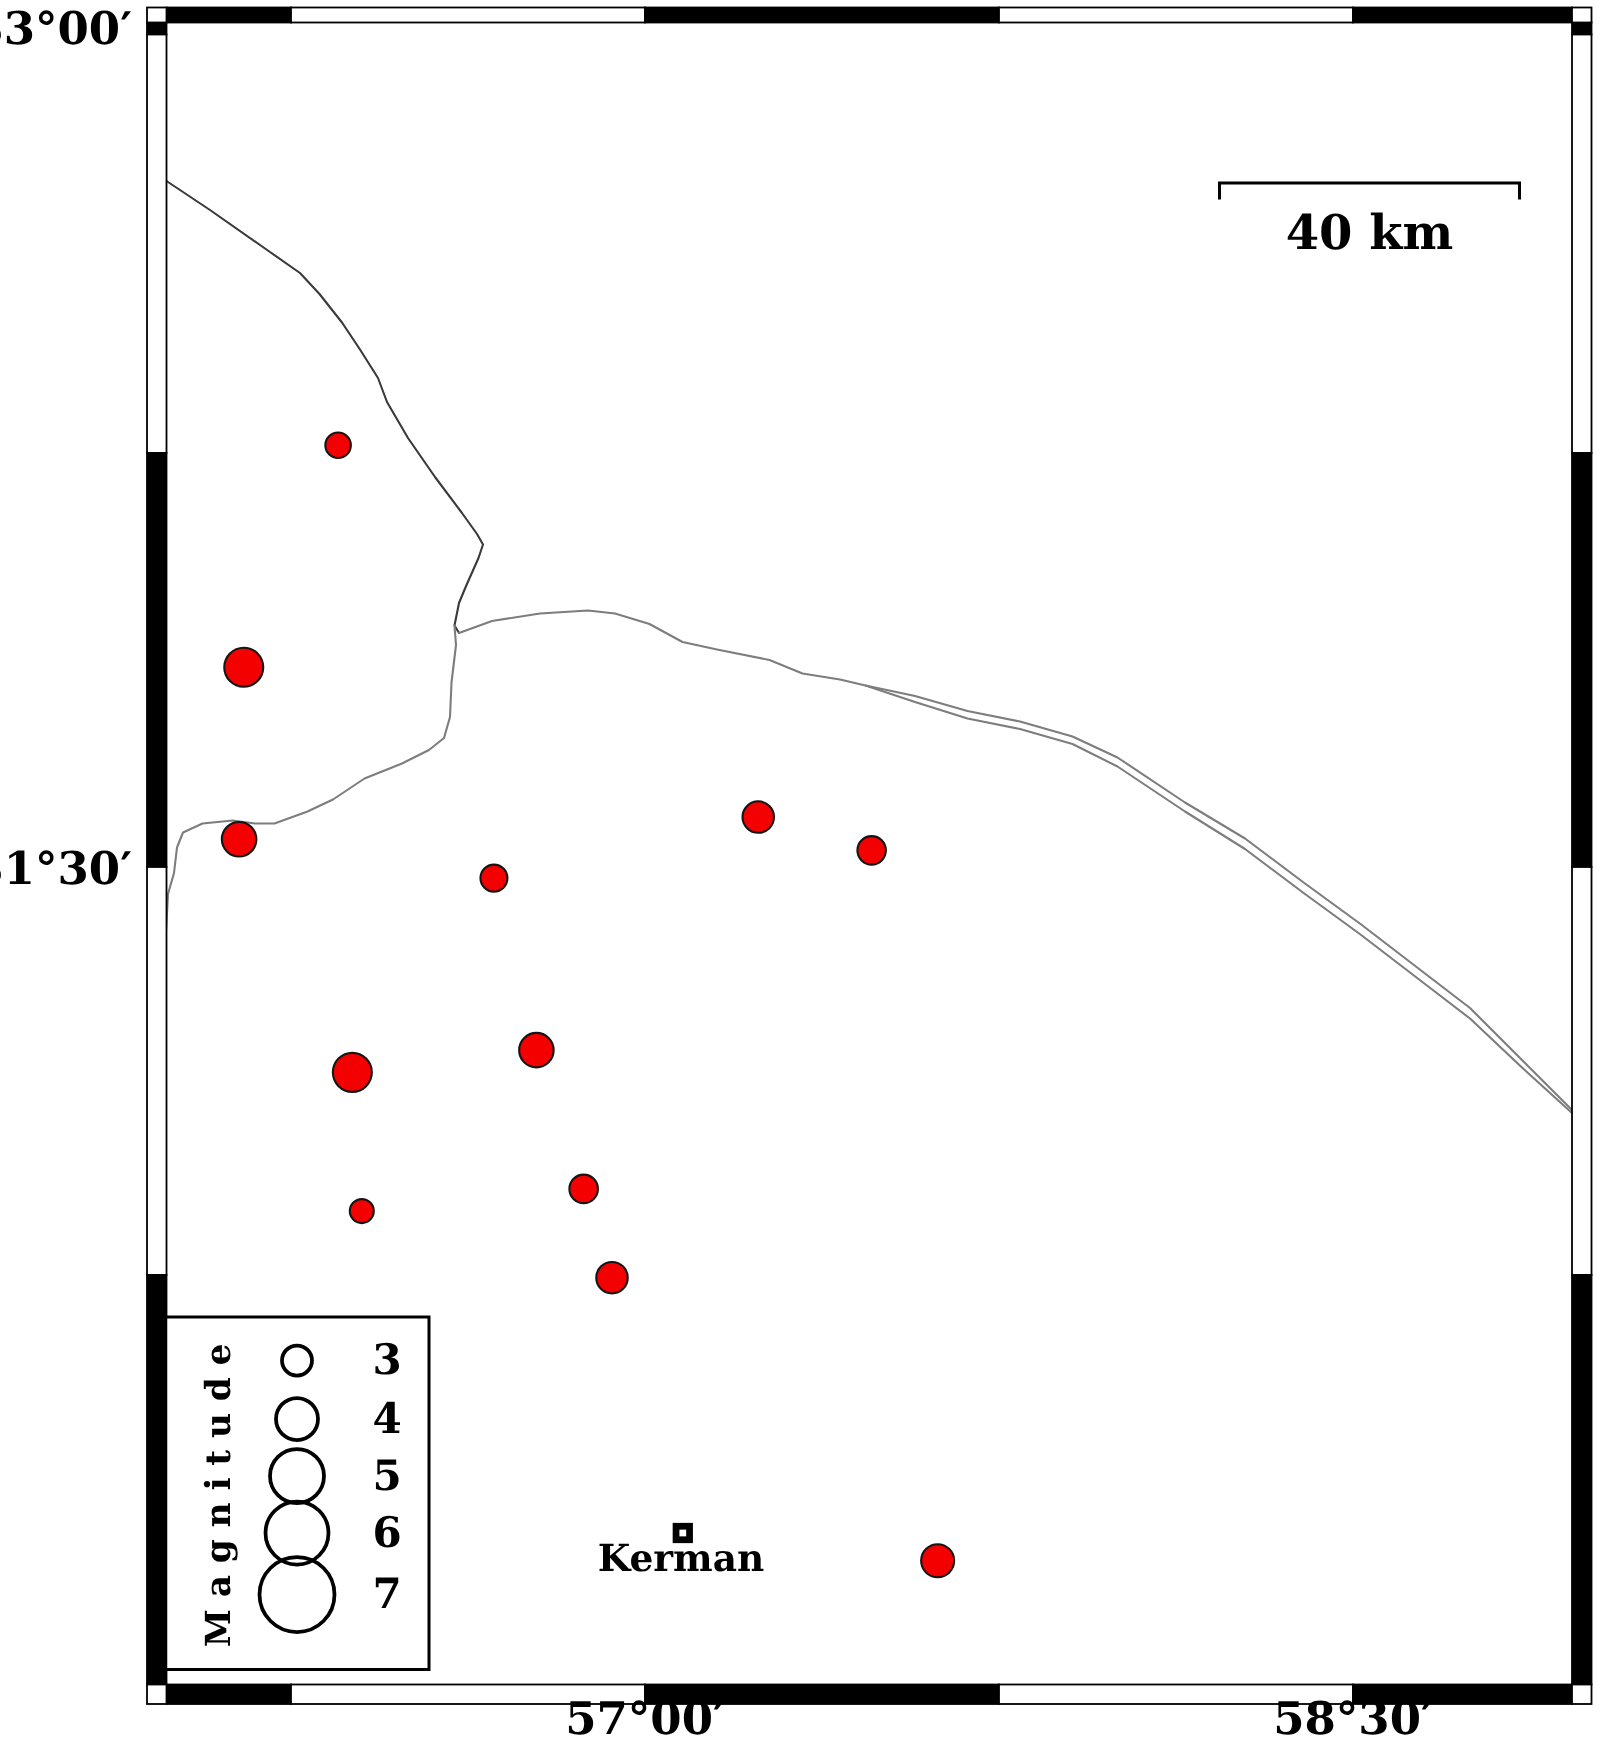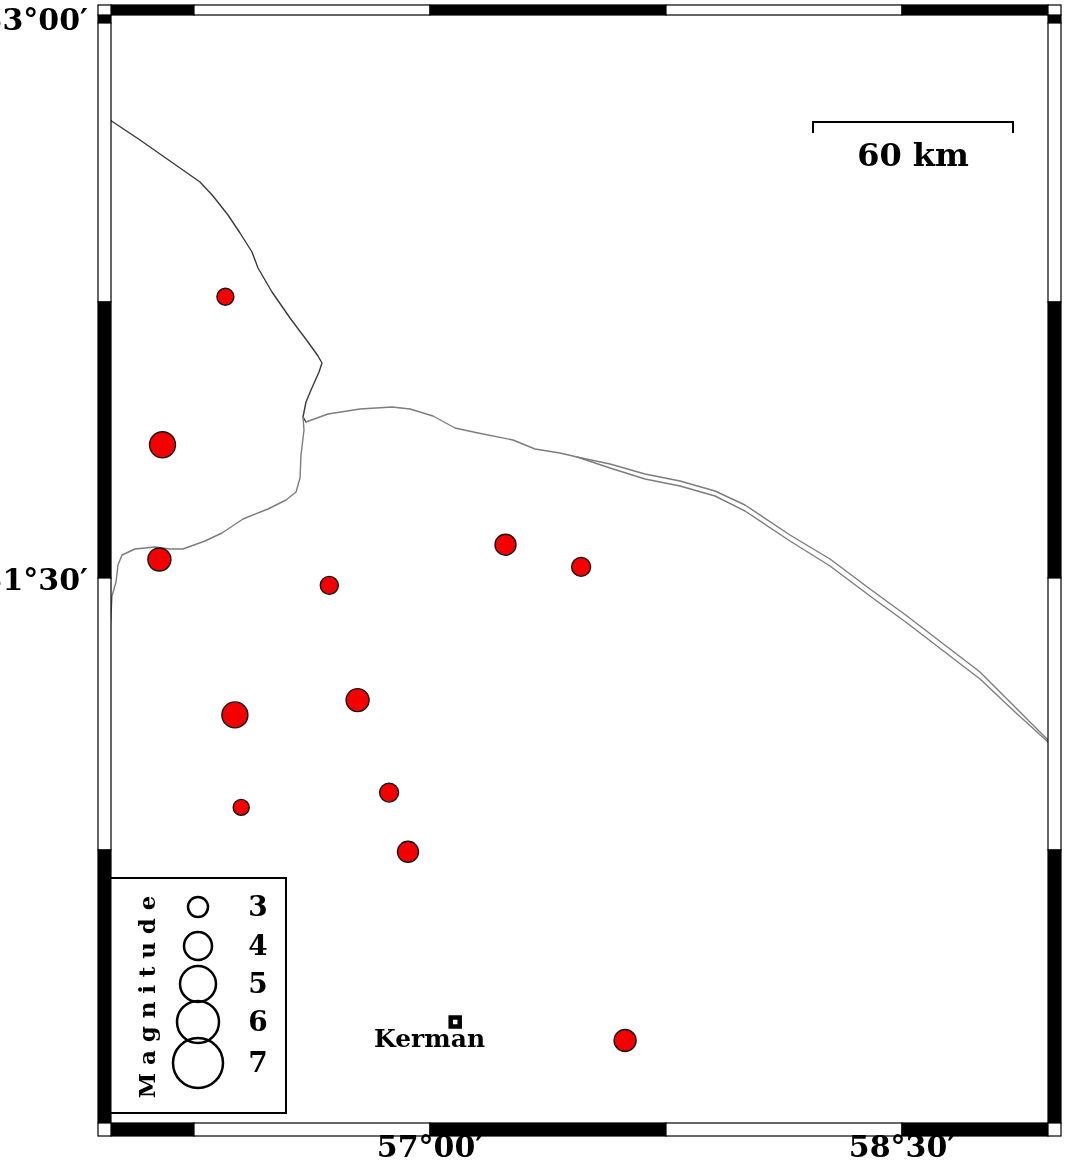--- a/index.html
+++ b/index.html
@@ -15,21 +15,21 @@
   }
   #map-svg { position: absolute; left: 0; top: 0; }
   .txt { position: absolute; white-space: nowrap; }
   .lat-label { left: -40px; width: 128px; text-align: right; font-size: 30px; height: 38px; line-height: 38px; }
   #lat-label-top { top: 1px; }
   #lat-label-mid { top: 561px; }
   .lon-label { width: 200px; text-align: center; font-size: 30px; top: 1128px; height: 38px; line-height: 38px; }
   #lon-label-57 { left: 330px; }
   #lon-label-5830 { left: 802px; }
   #scale-label { left: 833px; top: 136px; width: 160px; text-align: center; font-size: 32px; height: 38px; line-height: 38px; }
-  #city-label { left: 374px; top: 1026px; width: 160px; font-size: 25px; height: 26px; line-height: 26px; }
+  #city-label { left: 374px; top: 1026px; width: 160px; text-align: center; font-size: 25px; height: 26px; line-height: 26px; }
   #legend-title {
     left: 146px; top: 993px;
     transform: translate(-50%, -50%) rotate(-90deg);
     font-size: 23px; letter-spacing: 0.34em;
   }
   .legend-num { left: 236px; width: 44px; text-align: center; font-size: 28px; height: 30px; line-height: 30px; }
   #legend-num-3 { top: 892px; }
   #legend-num-4 { top: 931px; }
   #legend-num-5 { top: 969px; }
   #legend-num-6 { top: 1007px; }
@@ -88,21 +88,21 @@
       <circle cx="198" cy="1022" r="21" fill="none" stroke="#000" stroke-width="2.5"></circle>
       <circle cx="198" cy="1063" r="25" fill="none" stroke="#000" stroke-width="2.5"></circle>
       <rect x="450.7" y="1017.5" width="9" height="9" fill="#fff" stroke="#000" stroke-width="4.5"></rect>
     </svg>
 
   <div class="txt lat-label" id="lat-label-top">33°00′</div>
   <div class="txt lat-label" id="lat-label-mid">31°30′</div>
   <div class="txt lon-label" id="lon-label-57">57°00′</div>
   <div class="txt lon-label" id="lon-label-5830">58°30′</div>
 
-  <div class="txt" id="scale-label">60 km</div>
+  <div class="txt" id="scale-label">40 km</div>
   <div class="txt" id="city-label">Kerman</div>
 
   <div class="txt" id="legend-title">Magnitude</div>
   <div class="txt legend-num" id="legend-num-3">3</div>
   <div class="txt legend-num" id="legend-num-4">4</div>
   <div class="txt legend-num" id="legend-num-5">5</div>
   <div class="txt legend-num" id="legend-num-6">6</div>
   <div class="txt legend-num" id="legend-num-7">7</div>
 </div>
 

